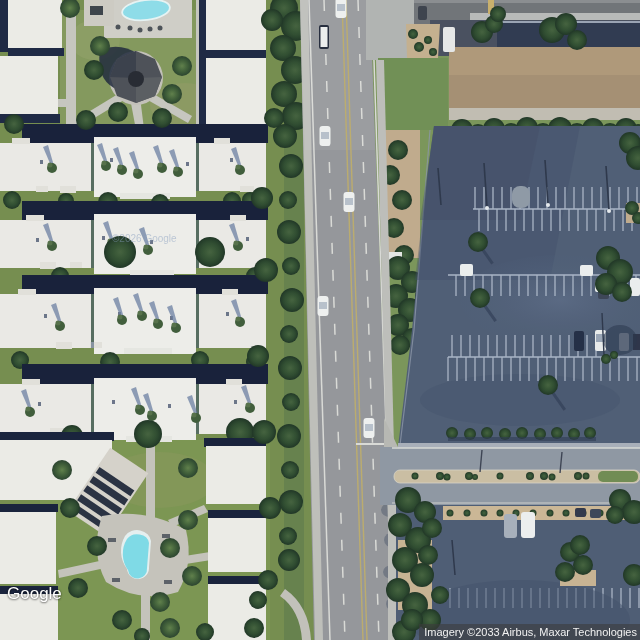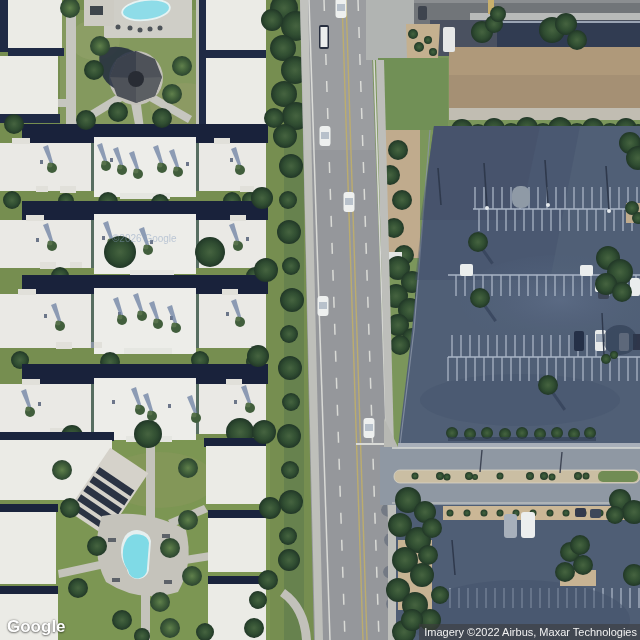--- a/index.html
+++ b/index.html
@@ -687,15 +687,15 @@
 </g>
 </g>
 
 <rect x="0" y="0" width="640" height="640" fill="#a8b2c0" opacity="0.045"></rect>
 
 <path d="M302,640 q-2,-30 -22,-44 l5,-7 q24,17 26,51 Z" fill="#c2c1ba"></path>
 
 <text x="112" y="242" font-size="10" fill="#8aa0c0" opacity="0.5" font-family="Liberation Sans">©2026 Google</text>
 </svg>
 
-<div class="lbl" style="left:7px;top:617px;font-size:17px;font-weight:bold;letter-spacing:0px;text-shadow:0 0 2px rgba(0,0,0,0.55),0 1px 2px rgba(0,0,0,0.4)">Google</div>
-
-<div class="lbl" style="right:0;bottom:0;height:16px;background:rgba(60,60,60,0.6);font-size:11px;line-height:16px;padding:0 3px 0 5px;color:#f2f2f2">Imagery ©2022 Airbus, Maxar Technologies</div>
+<div class="lbl" style="left:7px;top:584px;font-size:17px;font-weight:normal;letter-spacing:0px;text-shadow:0 0 2px rgba(0,0,0,0.55),0 1px 2px rgba(0,0,0,0.4)">Google</div>
+
+<div class="lbl" style="right:0;bottom:0;height:16px;background:rgba(60,60,60,0.6);font-size:11px;line-height:16px;padding:0 3px 0 5px;color:#f2f2f2">Imagery ©2033 Airbus, Maxar Technologies</div>
 
 </body></html>

